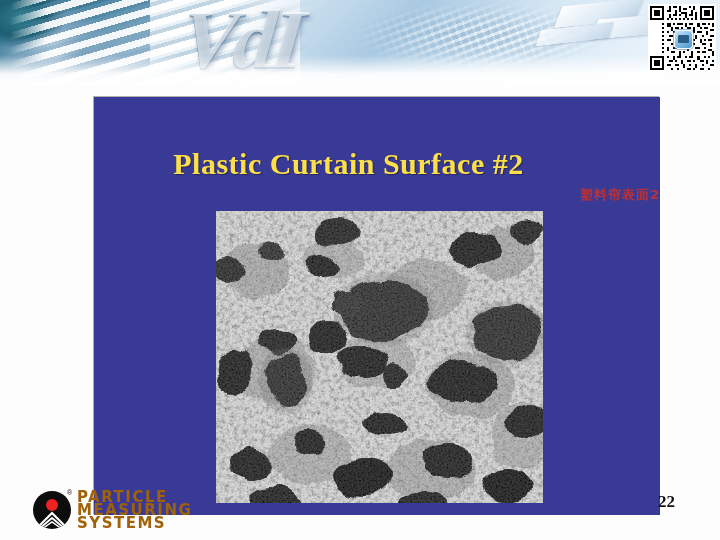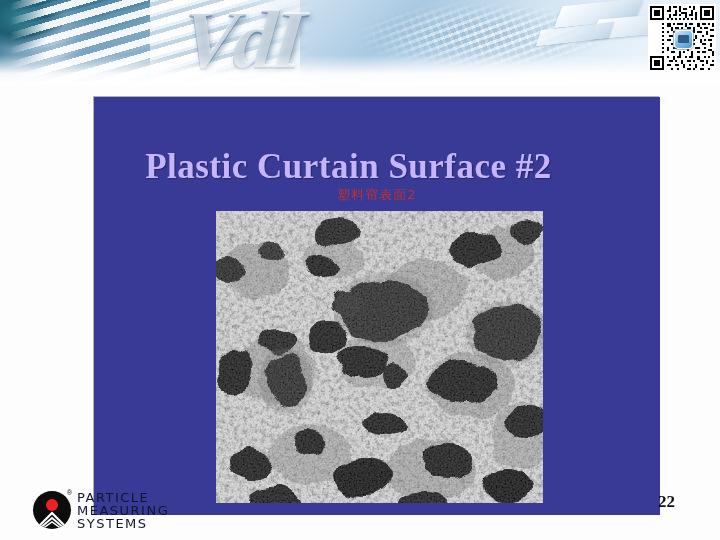--- a/index.html
+++ b/index.html
@@ -150,33 +150,33 @@
     box-shadow: -1px -1px 0 rgba(0,0,0,0.30);
     overflow: hidden;
   }
   #slide-title {
     position: absolute;
     left: 0; top: 50px;
     width: 509px;
     text-align: center;
     font-family: "Liberation Serif", serif;
     font-weight: bold;
-    font-size: 35px;
+    font-size: 30px;
     letter-spacing: 0.5px;
-    color: #c4b5fd;
+    color: #fde047;
     text-shadow: 1px 1px 1px rgba(0,0,0,0.35);
     white-space: nowrap;
   }
   #slide-subtitle {
     position: absolute;
     left: 0; top: 89px;
     width: 566px;
-    text-align: center;
+    text-align: right;
     font-family: "DejaVu Sans", sans-serif;
-    font-weight: normal;
+    font-weight: bold;
     font-size: 13px;
     letter-spacing: 1px;
     color: #c9302c;
     opacity: 0.92;
     filter: blur(0.4px);
   }
 
   
   #micrograph {
     position: absolute;
@@ -217,25 +217,25 @@
   }
   .logo-reg {
     position: absolute;
     left: 34px; top: 1px;
     font-size: 7px;
     color: #111;
   }
   .logo-text {
     margin-left: 6px;
     font-family: "DejaVu Sans", sans-serif;
-    font-weight: normal;
-    font-size: 13px;
+    font-weight: bold;
+    font-size: 15px;
     line-height: 13px;
     letter-spacing: 1.5px;
-    color: #0f172a;
+    color: #a16207;
     text-transform: uppercase;
   }
   .logo-text div { white-space: nowrap; }
 
   #page-number {
     position: absolute;
     left: 658px; top: 492px;
     font-family: "Liberation Serif", serif;
     font-weight: bold;
     font-size: 17px;

